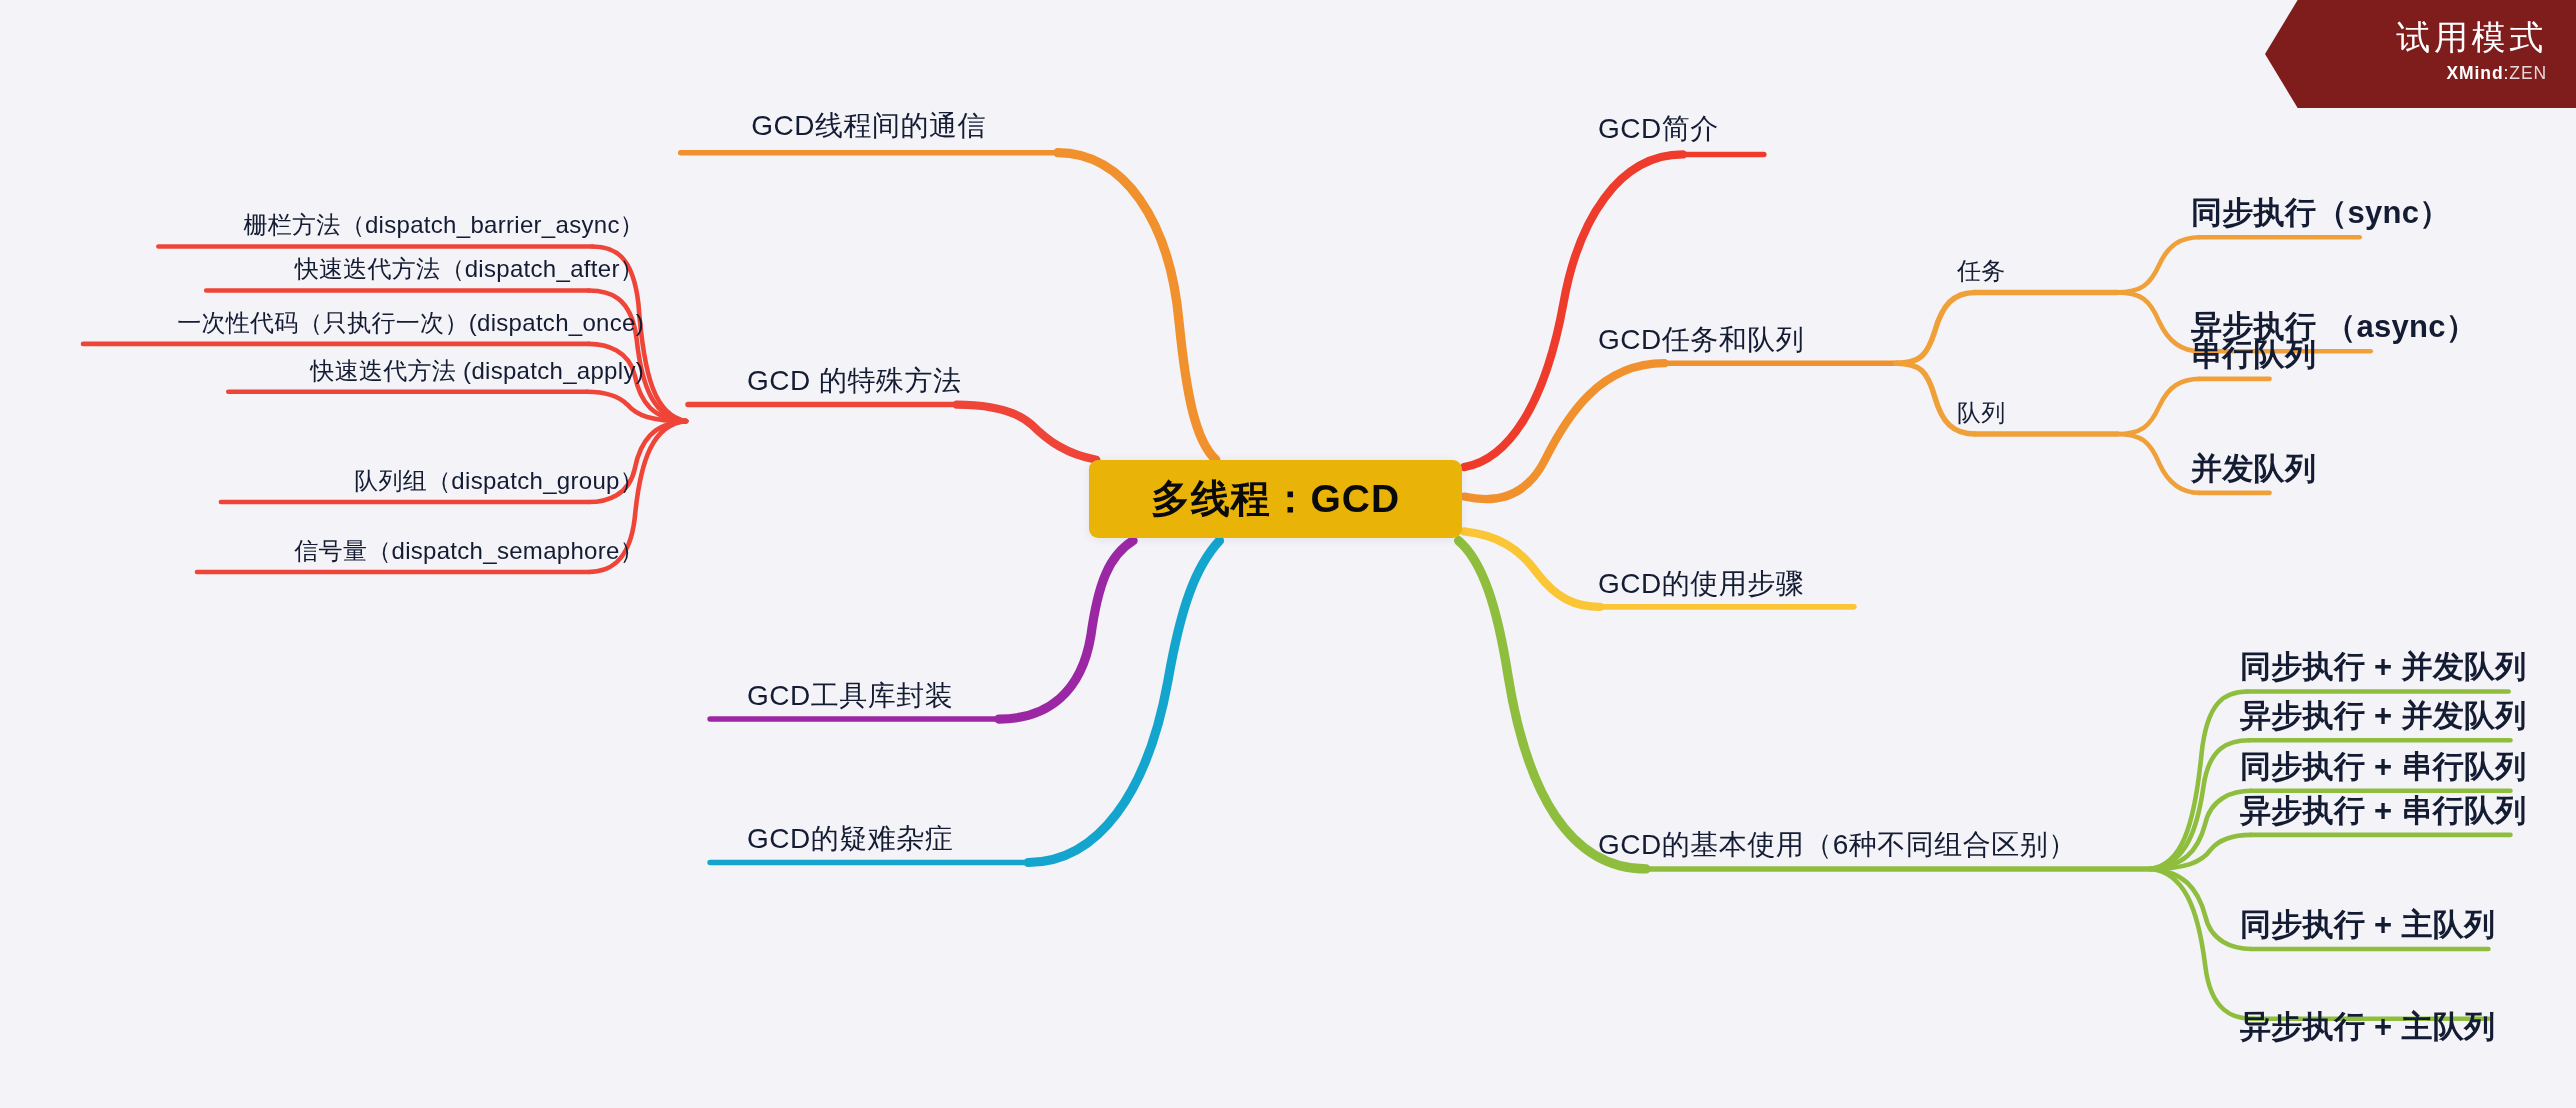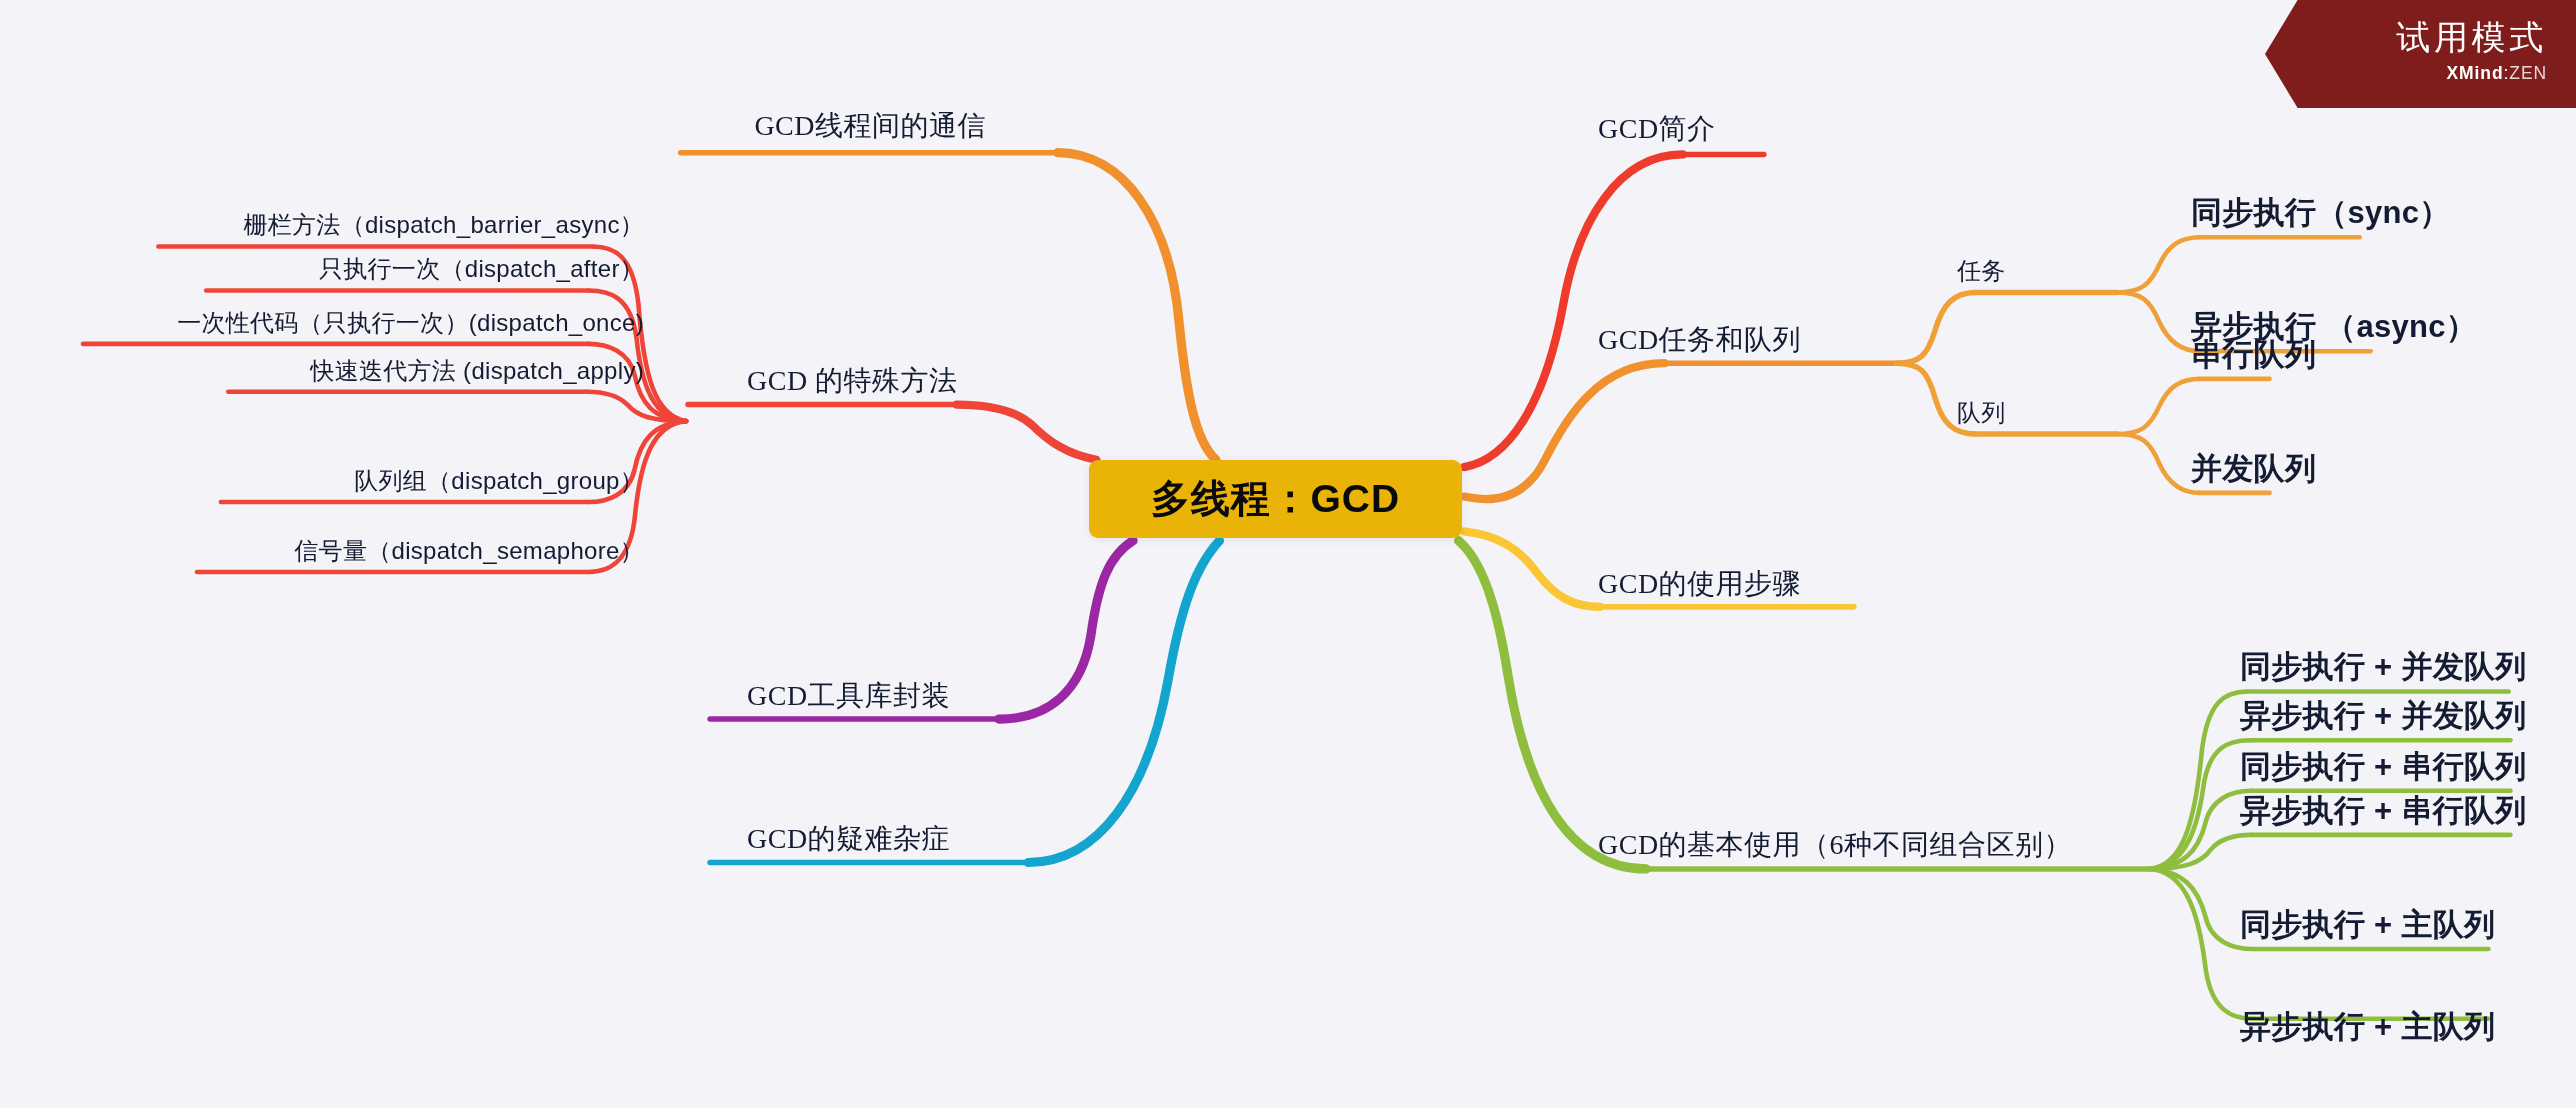--- a/index.html
+++ b/index.html
@@ -15,21 +15,21 @@
 
   .node{
     position:absolute;
     color:#141c33;
     white-space:nowrap;
     line-height:1;
   }
   .node.r{transform:translate(-100%,-100%);}  
   .node.l{transform:translate(0,-100%);}
 
-  .lvl1{font-size:28px;font-weight:400;letter-spacing:0.5px;font-family:Liberation Serif, serif;}
+  .lvl1{font-size:28px;font-weight:400;letter-spacing:0.5px;}
   .lvl2{font-size:24px;font-weight:400;letter-spacing:0.3px;}
   .lvl3{font-size:31px;font-weight:700;letter-spacing:0.3px;}
 
   
   #root-node{
     position:absolute;
     background:#eab308;
     border-radius:9.2px;
     box-shadow:0 1.8px 9.2px rgba(40,30,80,.07);
     display:flex;align-items:center;justify-content:center;
@@ -158,21 +158,21 @@
   <div class="node r lvl1" style="left:986px;top:140px;">GCD线程间的通信</div>
 
   <div class="node l lvl1" style="left:747px;top:395px;">GCD 的特殊方法</div>
 
   <div class="node l lvl1" style="left:747px;top:710px;">GCD工具库封装</div>
 
   <div class="node l lvl1" style="left:747px;top:853px;">GCD的疑难杂症</div>
 
   <div class="node r lvl2" style="left:644px;top:237px;">栅栏方法（dispatch_barrier_async）</div>
 
-  <div class="node r lvl2" style="left:644px;top:281px;">只执行一次（dispatch_after）</div>
+  <div class="node r lvl2" style="left:644px;top:281px;">快速迭代方法（dispatch_after）</div>
 
   <div class="node r lvl2" style="left:644px;top:335px;">一次性代码（只执行一次）(dispatch_once)</div>
 
   <div class="node r lvl2" style="left:644px;top:383px;">快速迭代方法 (dispatch_apply)</div>
 
   <div class="node r lvl2" style="left:644px;top:493px;">队列组（dispatch_group）</div>
 
   <div class="node r lvl2" style="left:644px;top:563px;">信号量（dispatch_semaphore）</div>
 
   <div class="node l lvl1" style="left:1598px;top:143px;">GCD简介</div>

